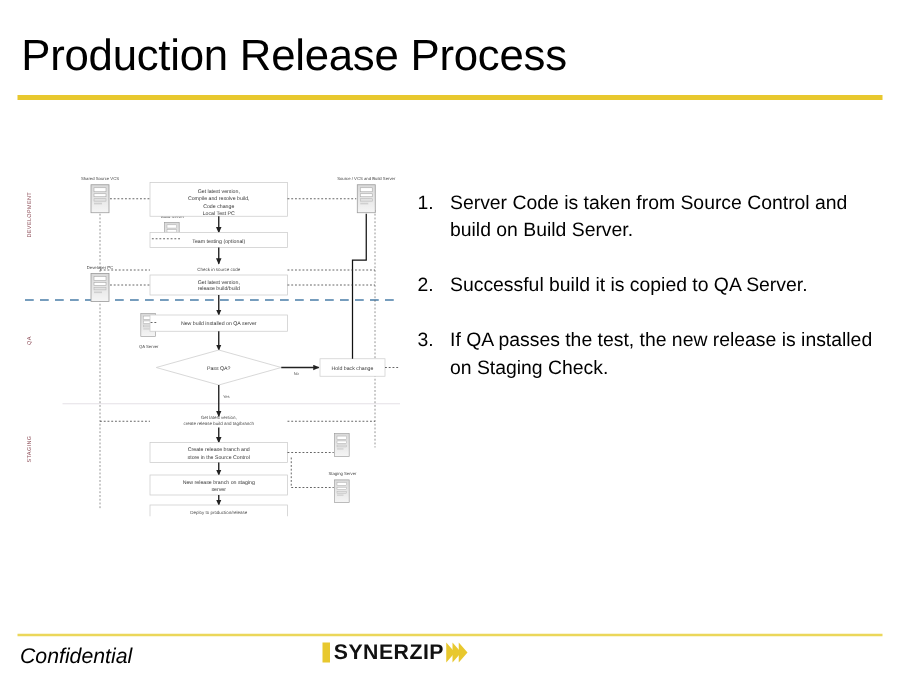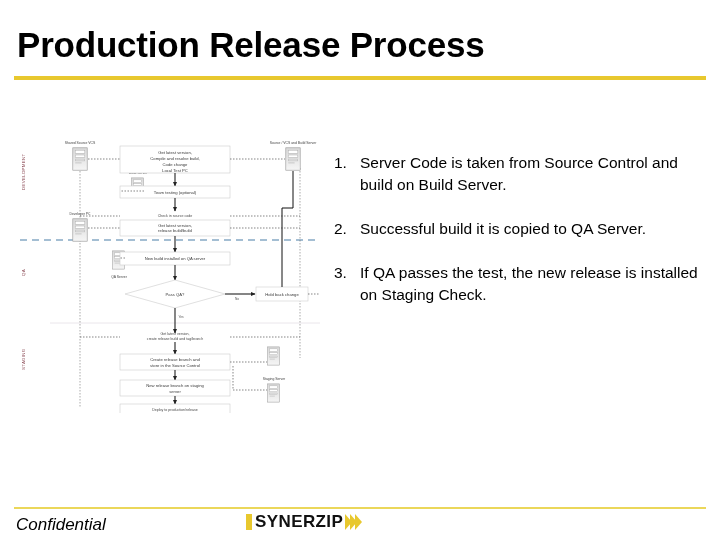--- a/index.html
+++ b/index.html
@@ -15,21 +15,21 @@
     font-family: "Liberation Sans", sans-serif;
     color: #000000;
   }
 
   
   #slide-title {
     position: absolute;
     left: 17px;
     top: 27px;
     font-size: 35px;
-    font-weight: bold;
+    font-weight: normal;
     letter-spacing: -0.2px;
     line-height: 1.05;
     color: #000000;
     white-space: nowrap;
   }
   #title-rule {
     position: absolute;
     left: 14px;
     top: 76px;
     width: 692px;
@@ -73,21 +73,21 @@
   #confidential {
     position: absolute;
     left: 16px;
     top: 515px;
     font-size: 17px;
     font-style: italic;
     color: #000000;
   }
   #brand-logo {
     position: absolute;
-    left: 246px;
+    left: 258px;
     top: 513px;
     display: flex;
     align-items: center;
     height: 18px;
   }
   .brand-bar {
     width: 6px;
     height: 16px;
     background: #E8C82E;
     margin-right: 3px;

